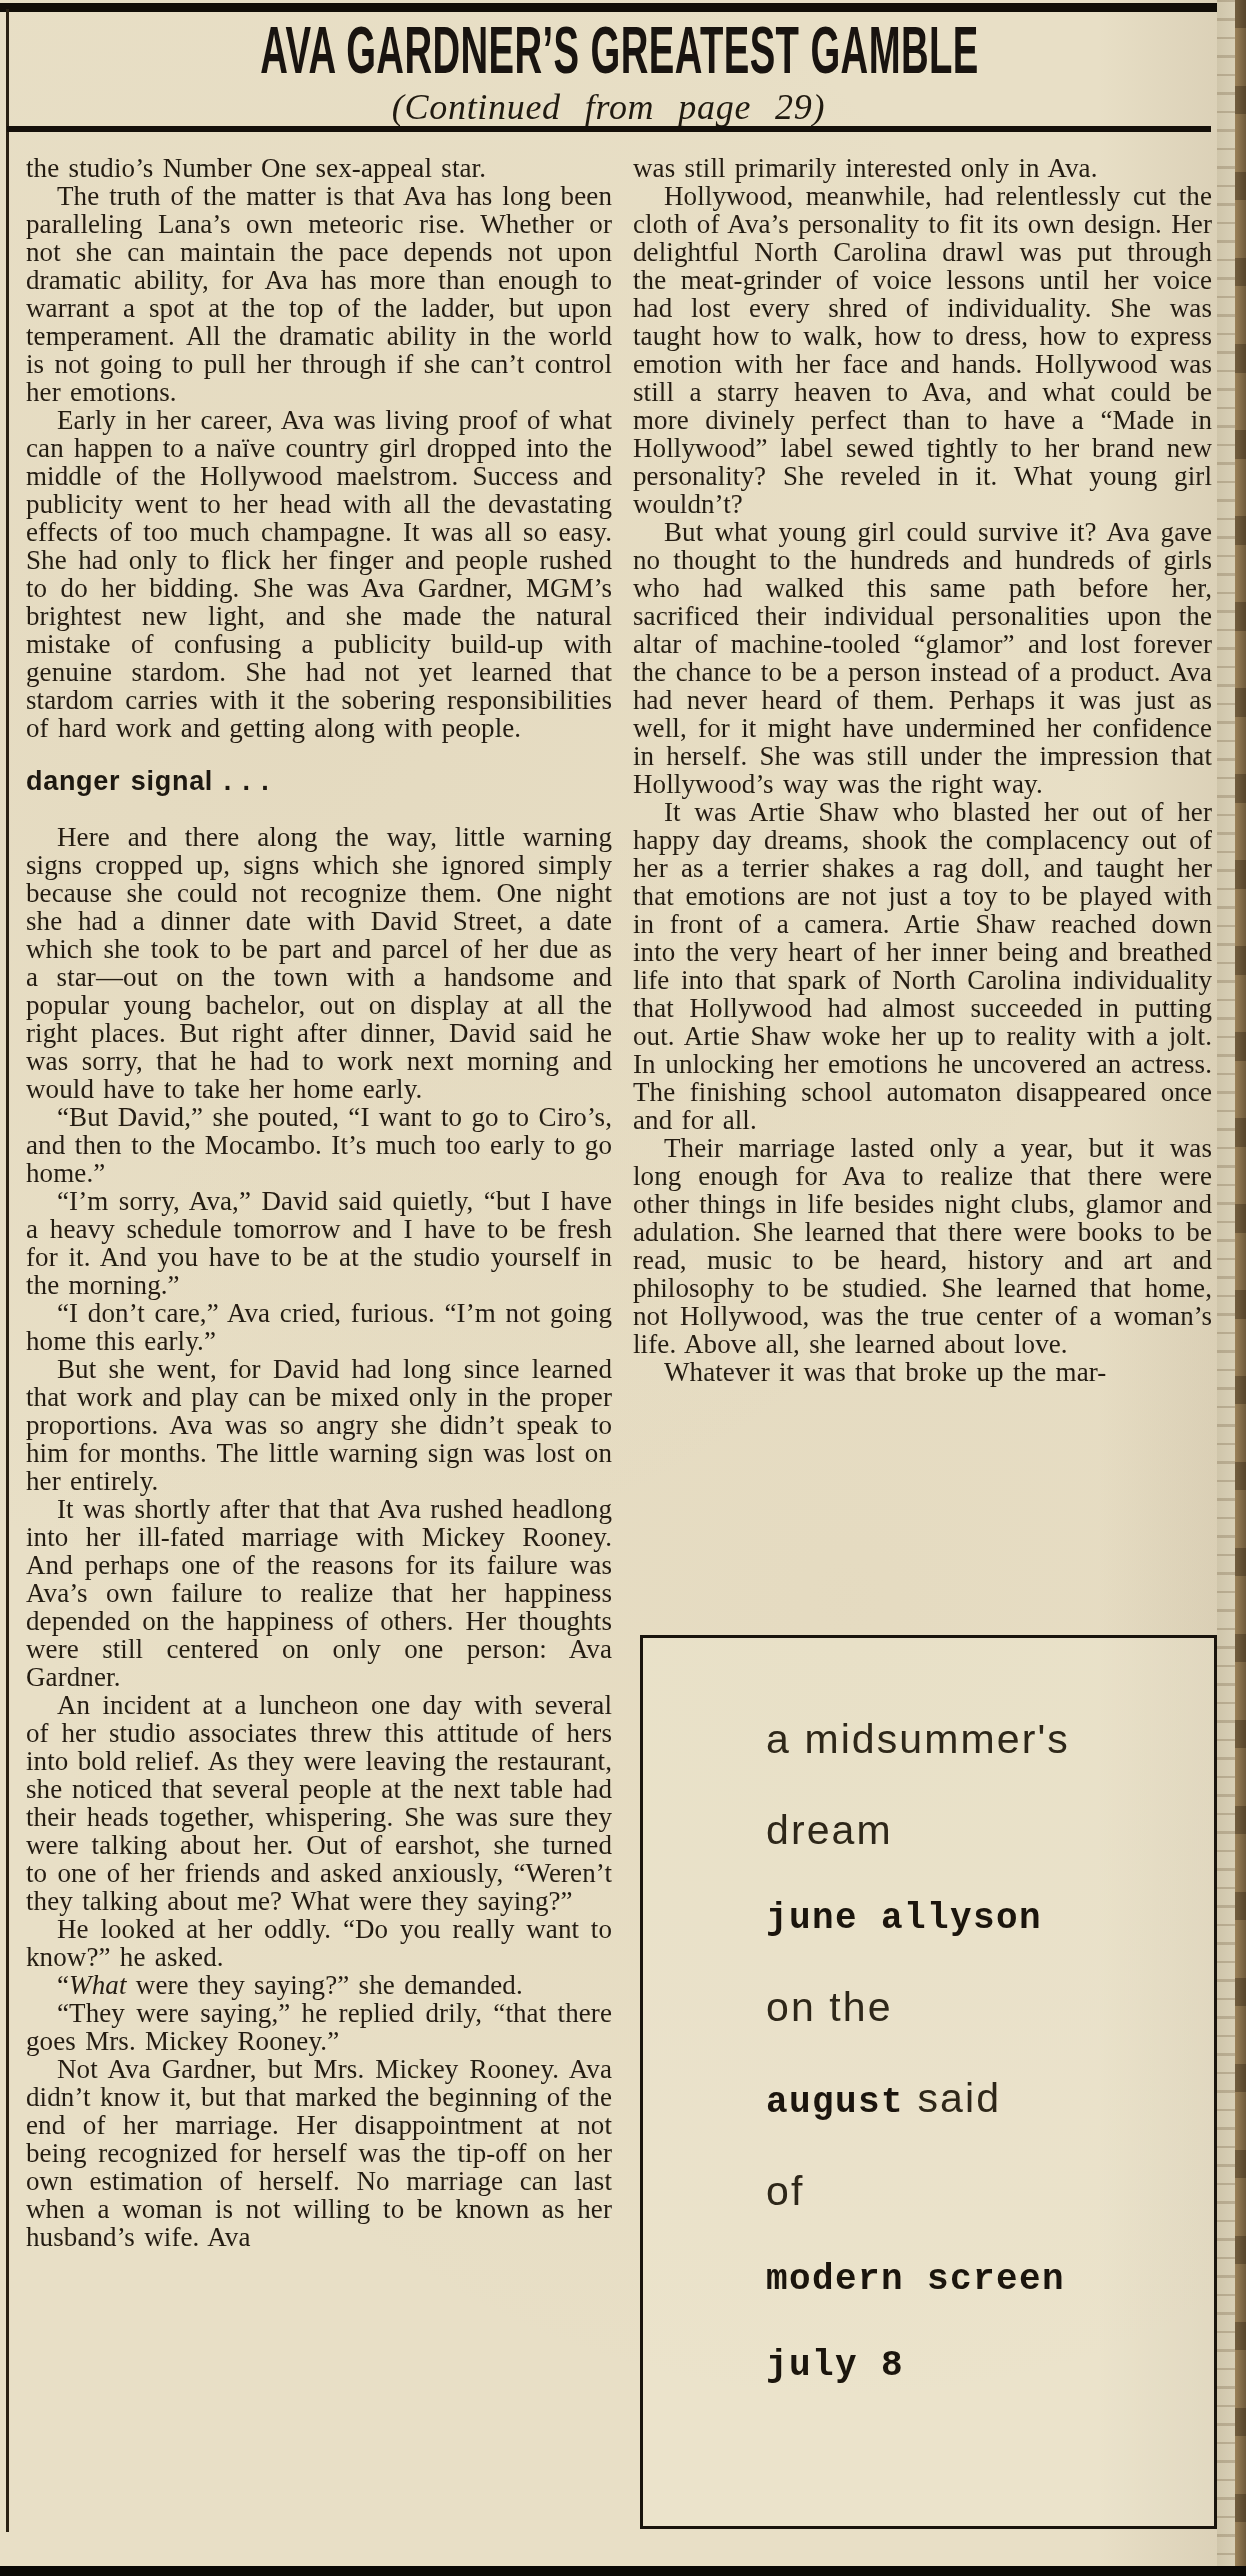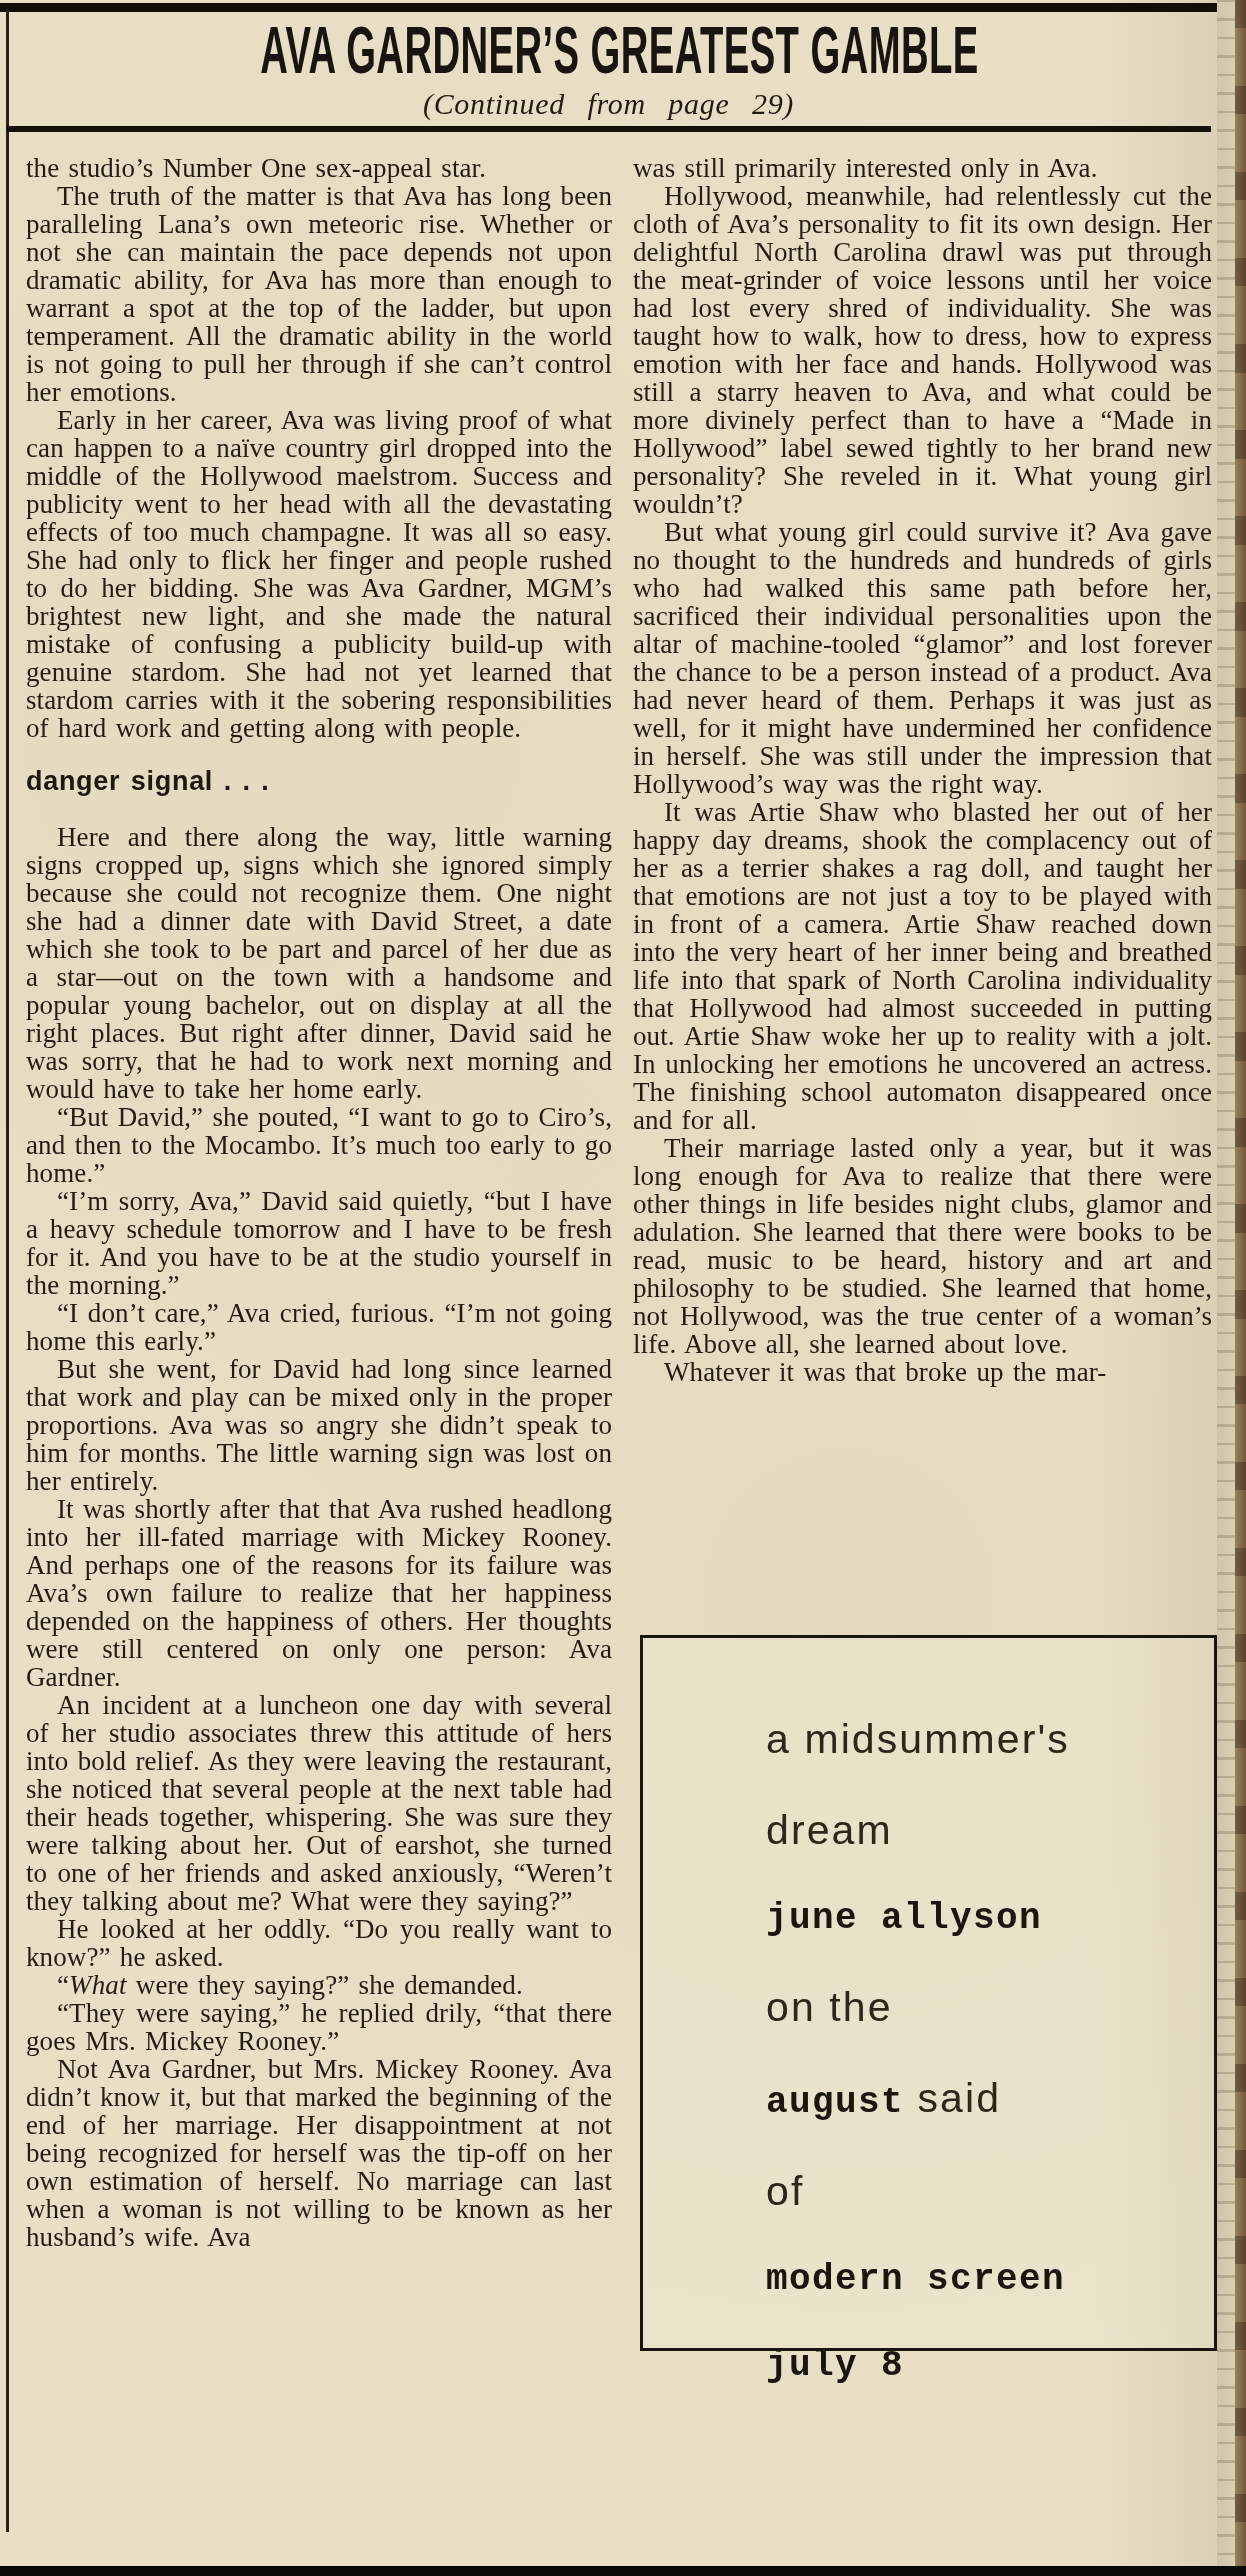--- a/index.html
+++ b/index.html
@@ -37,21 +37,21 @@
   .title{
     margin:0;display:inline-block;white-space:nowrap;
     font-family:"Liberation Sans","DejaVu Sans",sans-serif;
     font-weight:bold;font-size:66px;line-height:1;
     letter-spacing:0.7px;color:#191410;
     transform:scaleX(0.58);transform-origin:center top;
     text-shadow:0.7px 0.7px 0 rgba(240,230,200,0.5);
   }
   .subtitle{
     margin-top:6px;
-    font-style:italic;font-size:30px;line-height:1;
+    font-style:italic;font-size:36px;line-height:1;
     word-spacing:14.3px;letter-spacing:0.7px;color:#201a10;
   }
   
   .col{
     position:absolute;top:154px;
     font-size:27px;line-height:28px;
     text-align:justify;
     word-spacing:0.09em;letter-spacing:0.1px;
     overflow:hidden;
   }
@@ -60,21 +60,21 @@
   .col p{margin:0;}
   .col p.indent{text-indent:31px;}
   .subhead{
     margin:26px 0 28px 0;
     font-family:"Liberation Sans","DejaVu Sans",sans-serif;
     font-weight:bold;font-size:27px;line-height:1;
     letter-spacing:0.7px;color:#1d1810;text-align:left;
   }
   
   .ad-box{
-    position:absolute;left:640px;top:1635px;width:577px;height:716px;
+    position:absolute;left:640px;top:1635px;width:577px;height:894px;
     border:3.6px solid #19140d;box-sizing:border-box;
     background:rgba(244,238,218,0.25);
     padding:81px 8px 0 123px;
   }
   .ad-line{margin:0 0 50px 0;line-height:1;white-space:nowrap;}
   .ad-light{
     font-family:"Liberation Sans","DejaVu Sans",sans-serif;
     font-weight:normal;font-size:41px;letter-spacing:2.1px;color:#2e2719;
   }
   .ad-bold{

